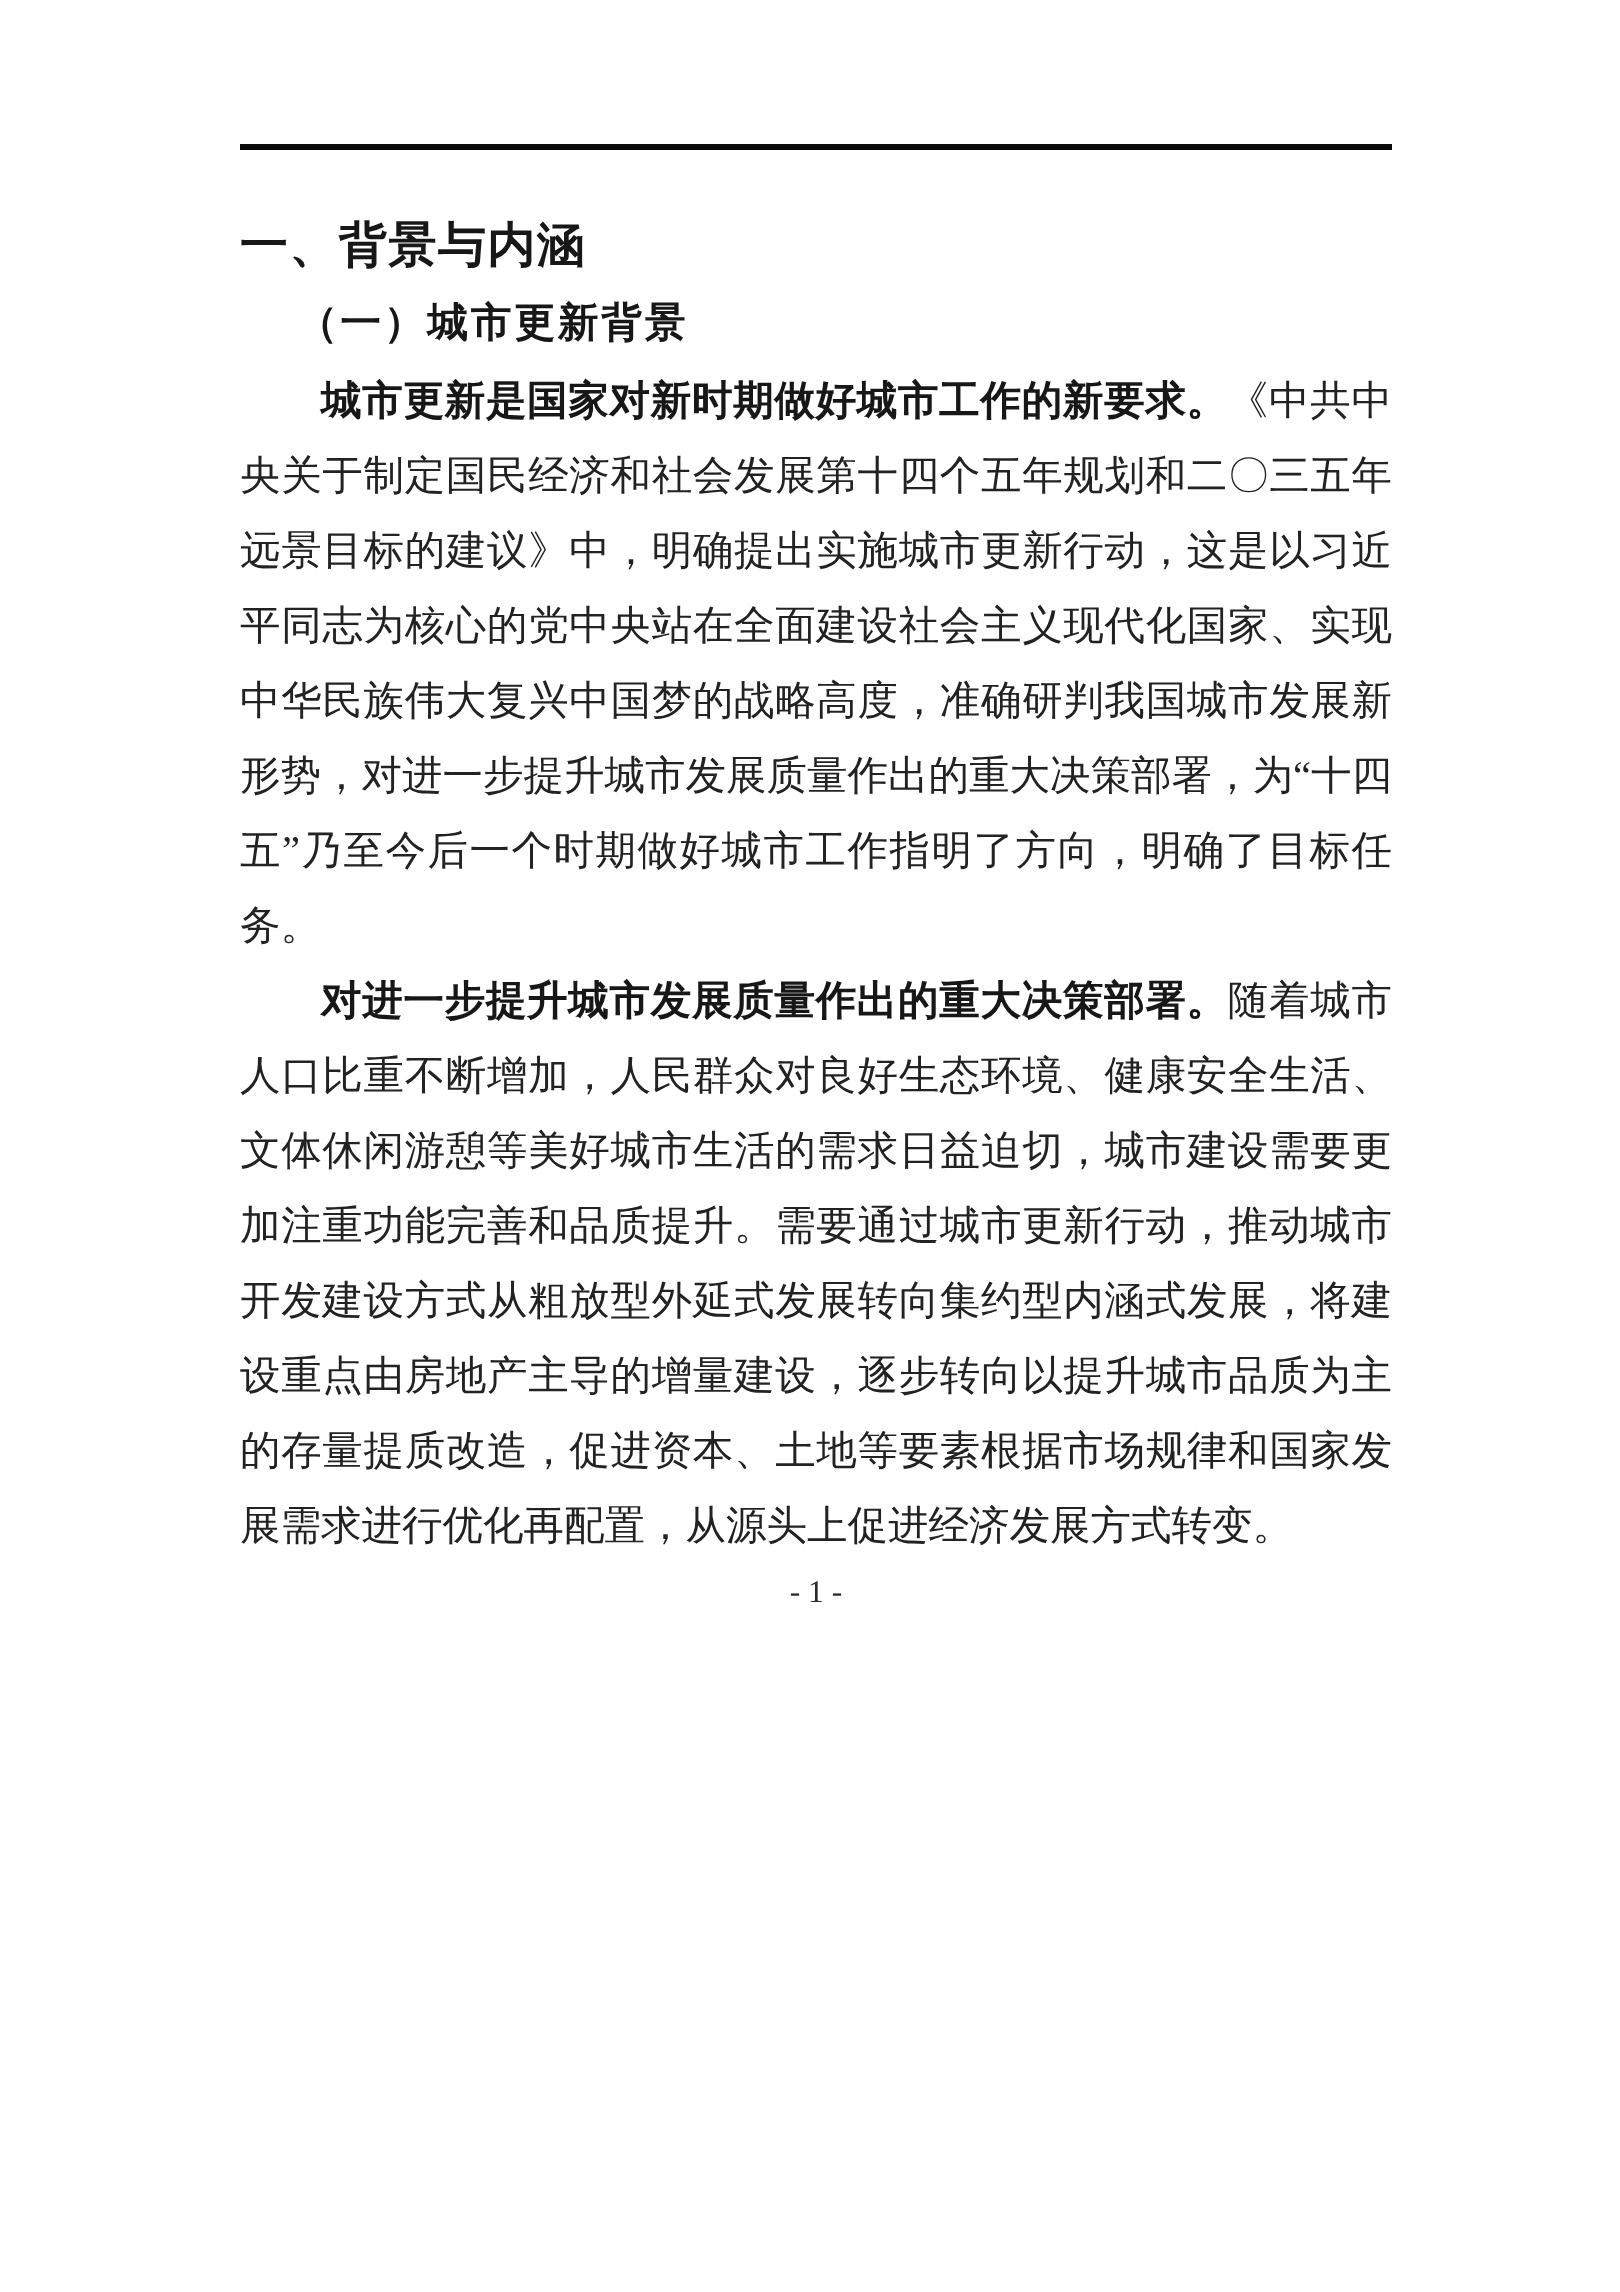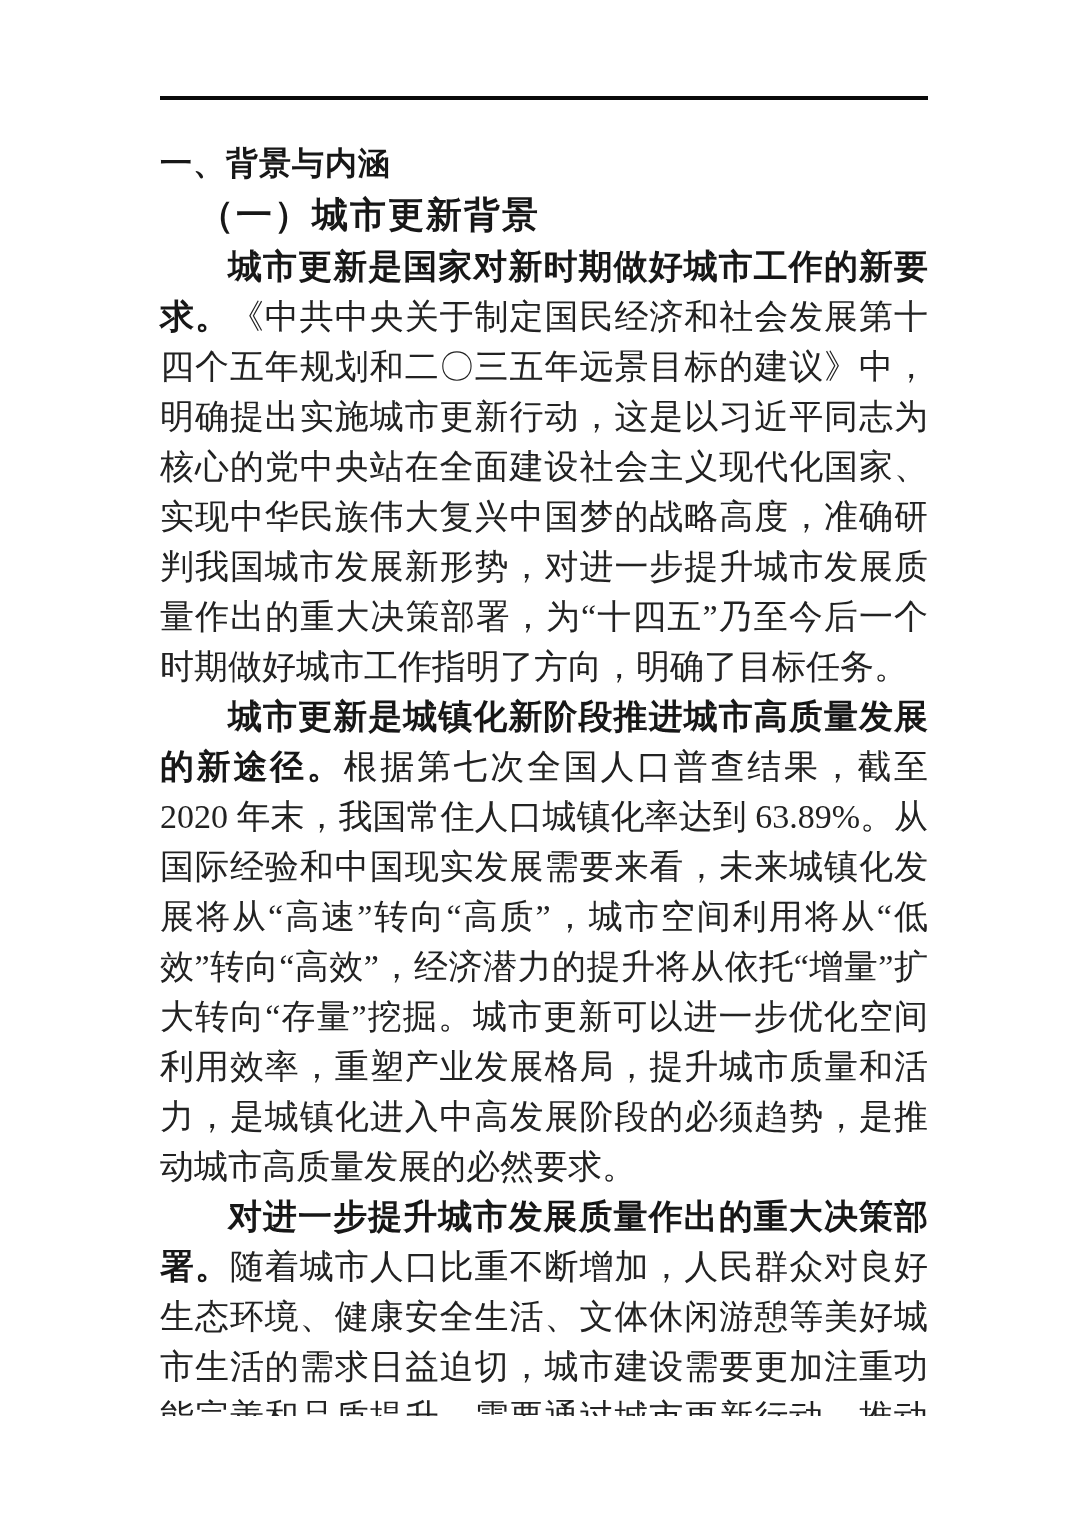--- a/index.html
+++ b/index.html
@@ -30,32 +30,32 @@
     font-size: 32px;
     line-height: 38px;
     font-weight: 700;
     color: #171717;
     letter-spacing: 1px;
   }
   h2.subsec-heading {
     margin: 13px 0 0 0;
     padding-left: 38px;
     font-family: Liberation Serif, serif;
-    font-size: 36px;
+    font-size: 27px;
     line-height: 40px;
     font-weight: 700;
     color: #171717;
     letter-spacing: 2px;
   }
   .body-text {
     margin-top: 7px;
   }
   .body-text p {
     margin: 0;
-    font-size: 34px;
+    font-size: 27px;
     line-height: 50px;
     text-align: justify;
     text-justify: inter-ideograph;
     text-indent: 2em;
     color: #222222;
   }
   .body-text p b {
     font-weight: 700;
     color: #171717;
   }
@@ -76,21 +76,20 @@
   <div class="header-rule"></div>
 
   <h1 class="sec-heading">一、背景与内涵</h1>
 
   <h2 class="subsec-heading">（一）城市更新背景</h2>
 
   <div class="body-text">
 
     <p><b>城市更新是国家对新时期做好城市工作的新要求。</b><span>《中共中央关于制定国民经济和社会发展第十四个五年规划和二〇三五年远景目标的建议》中，明确提出实施城市更新行动，这是以习近平同志为核心的党中央站在全面建设社会主义现代化国家、实现中华民族伟大复兴中国梦的战略高度，准确研判我国城市发展新形势，对进一步提升城市发展质量作出的重大决策部署，为“十四五”乃至今后一个时期做好城市工作指明了方向，明确了目标任务。</span></p>
 
-    <p><b>城市更新是城镇化新阶段推进城市高质量发展的新途径。</b><span>根据第七次全国人口普查结果，截至 2020 年末，我国常住人口城镇化率达到 63.89%。从国际经验和中国现实发展需要来看，未来城镇化发展将从“高速”转向“高质”，城市空间利用将从“低效”转向“高效”，经济潜力的提升将从依托“增量”扩大转向“存量”挖掘。城市更新可以进一步优化空间利用效率，重塑产业发展格局，提升城市质量和活力，是城镇化进入中高发展阶段的必须趋势，是推动城市高质量发展的必然要求。</span></p>
 
     <p><b>对进一步提升城市发展质量作出的重大决策部署。</b><span>随着城市人口比重不断增加，人民群众对良好生态环境、健康安全生活、文体休闲游憩等美好城市生活的需求日益迫切，城市建设需要更加注重功能完善和品质提升。需要通过城市更新行动，推动城市开发建设方式从粗放型外延式发展转向集约型内涵式发展，将建设重点由房地产主导的增量建设，逐步转向以提升城市品质为主的存量提质改造，促进资本、土地等要素根据市场规律和国家发展需求进行优化再配置，从源头上促进经济发展方式转变。</span></p>
 
   </div>
 
   <div class="page-footer">- 1 -</div>
 
 </div>
 
 </body></html>

